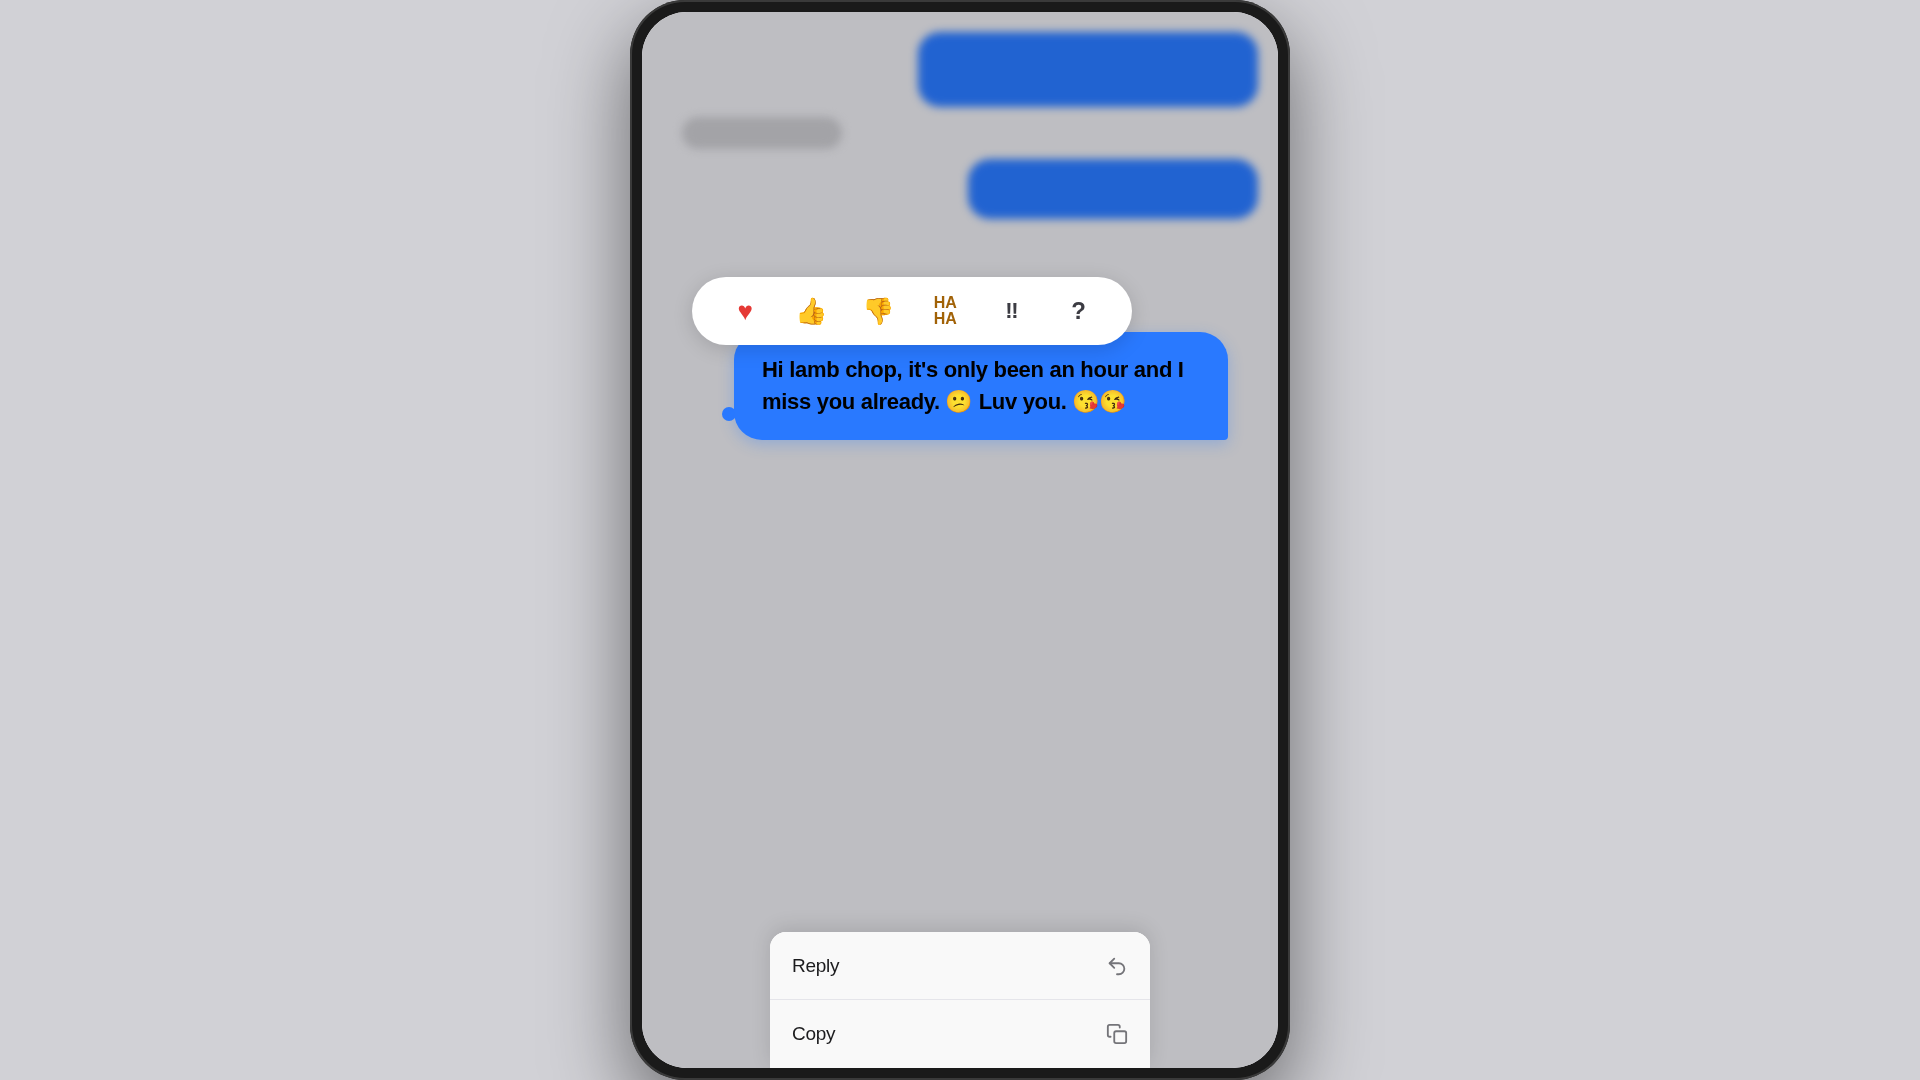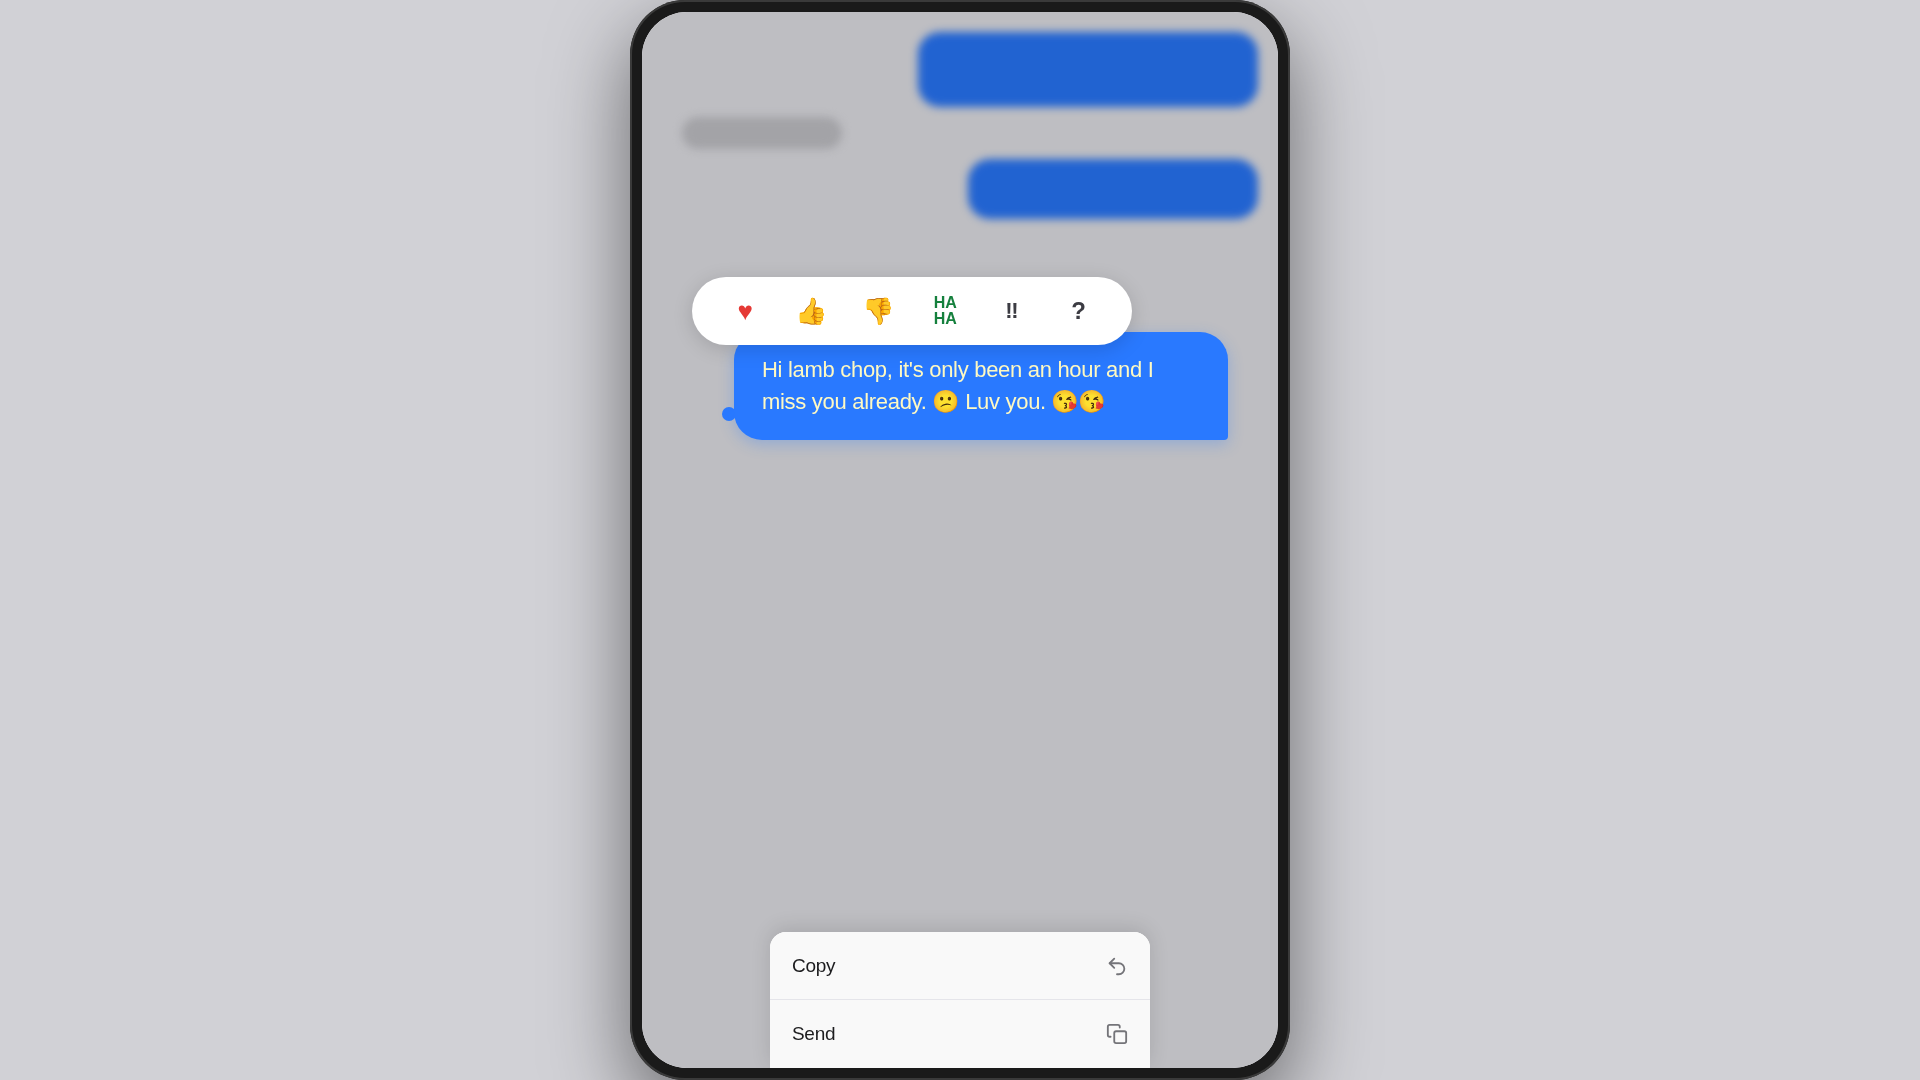--- a/index.html
+++ b/index.html
@@ -143,24 +143,24 @@
       left: 92px;
       right: 50px;
       background: #2979ff;
       border-radius: 28px 28px 4px 28px;
       padding: 22px 28px;
       z-index: 5;
       box-shadow: 0 4px 15px rgba(41,121,255,0.3);
     }
 
     .message-text {
-      color: #fef9c3;
+      color: #000000;
       font-size: 22px;
       line-height: 1.45;
-      font-weight: 400;
+      font-weight: 700;
       letter-spacing: -0.3px;
     }
 
     
     .context-menu {
       position: absolute;
       bottom: 0;
       left: 50%;
       transform: translateX(-50%);
       width: 380px;
@@ -213,21 +213,21 @@
       right: 0;
       bottom: 0;
       background: rgba(0,0,0,0.18);
       z-index: 4;
     }
 
     
     .haha-text {
       font-size: 16px;
       font-weight: 700;
-      color: #15803d;
+      color: #a16207;
       line-height: 1;
       text-align: center;
     }
 
     
     .exclaim-text {
       font-size: 22px;
       font-weight: 700;
       color: #3c3c43;
     }
@@ -270,28 +270,28 @@
       </div>
 
       <div class="bubble-tail"></div>
 
       <div class="message-bubble">
         <p class="message-text">Hi lamb chop, it's only been an hour and I miss you already. 😕 Luv you. 😘😘</p>
       </div>
 
       <div class="context-menu">
         <div class="context-menu-item">
-          <span class="menu-item-label">Copy</span>
+          <span class="menu-item-label">Reply</span>
           <svg class="icon-svg" viewBox="0 0 24 24">
             <path d="M9 14L4 9l5-5" stroke="#3c3c43" stroke-width="2" stroke-linecap="round" stroke-linejoin="round" fill="none"></path>
             <path d="M4 9h10a6 6 0 0 1 0 12H12" stroke="#3c3c43" stroke-width="2" stroke-linecap="round" stroke-linejoin="round" fill="none"></path>
           </svg>
         </div>
         <div class="context-menu-item">
-          <span class="menu-item-label">Send</span>
+          <span class="menu-item-label">Copy</span>
           <svg class="icon-svg" viewBox="0 0 24 24">
             <rect x="9" y="9" width="13" height="13" rx="2" ry="2" stroke="#3c3c43" stroke-width="2" fill="none"></rect>
             <path d="M5 15H4a2 2 0 0 1-2-2V4a2 2 0 0 1 2-2h9a2 2 0 0 1 2 2v1" stroke="#3c3c43" stroke-width="2" stroke-linecap="round" fill="none"></path>
           </svg>
         </div>
       </div>
 
     </div>
   </div>
 </div>

